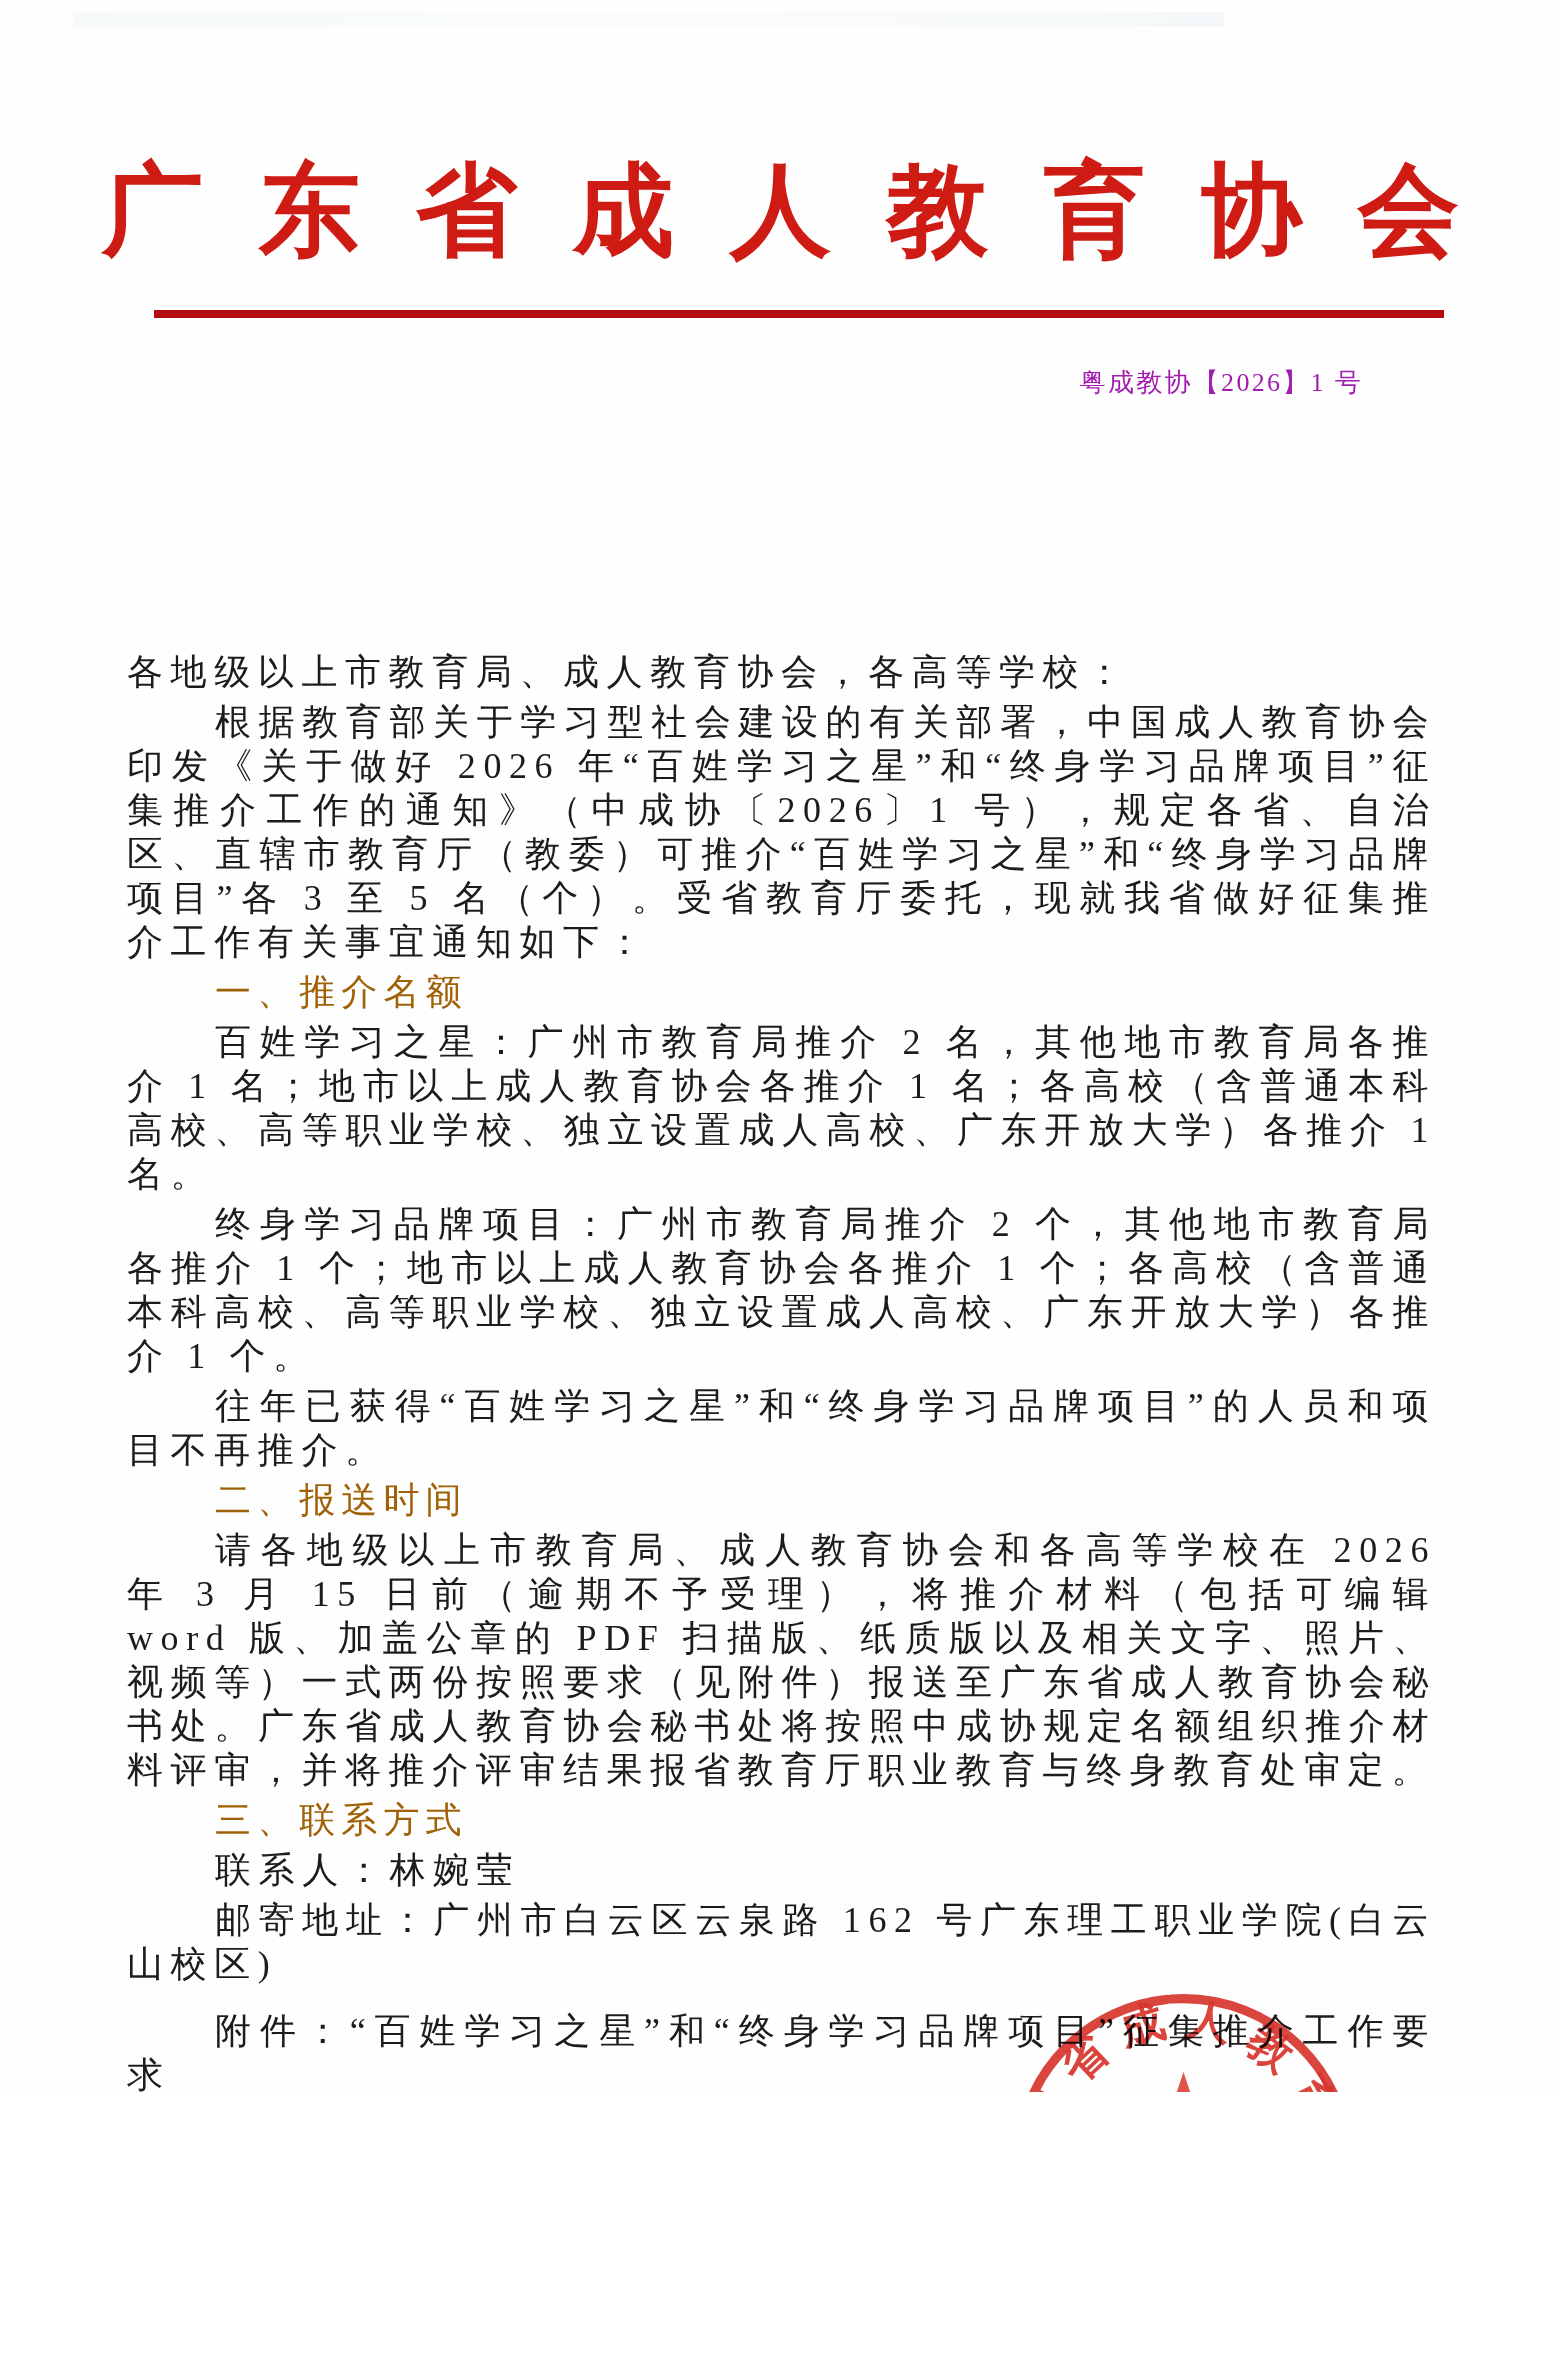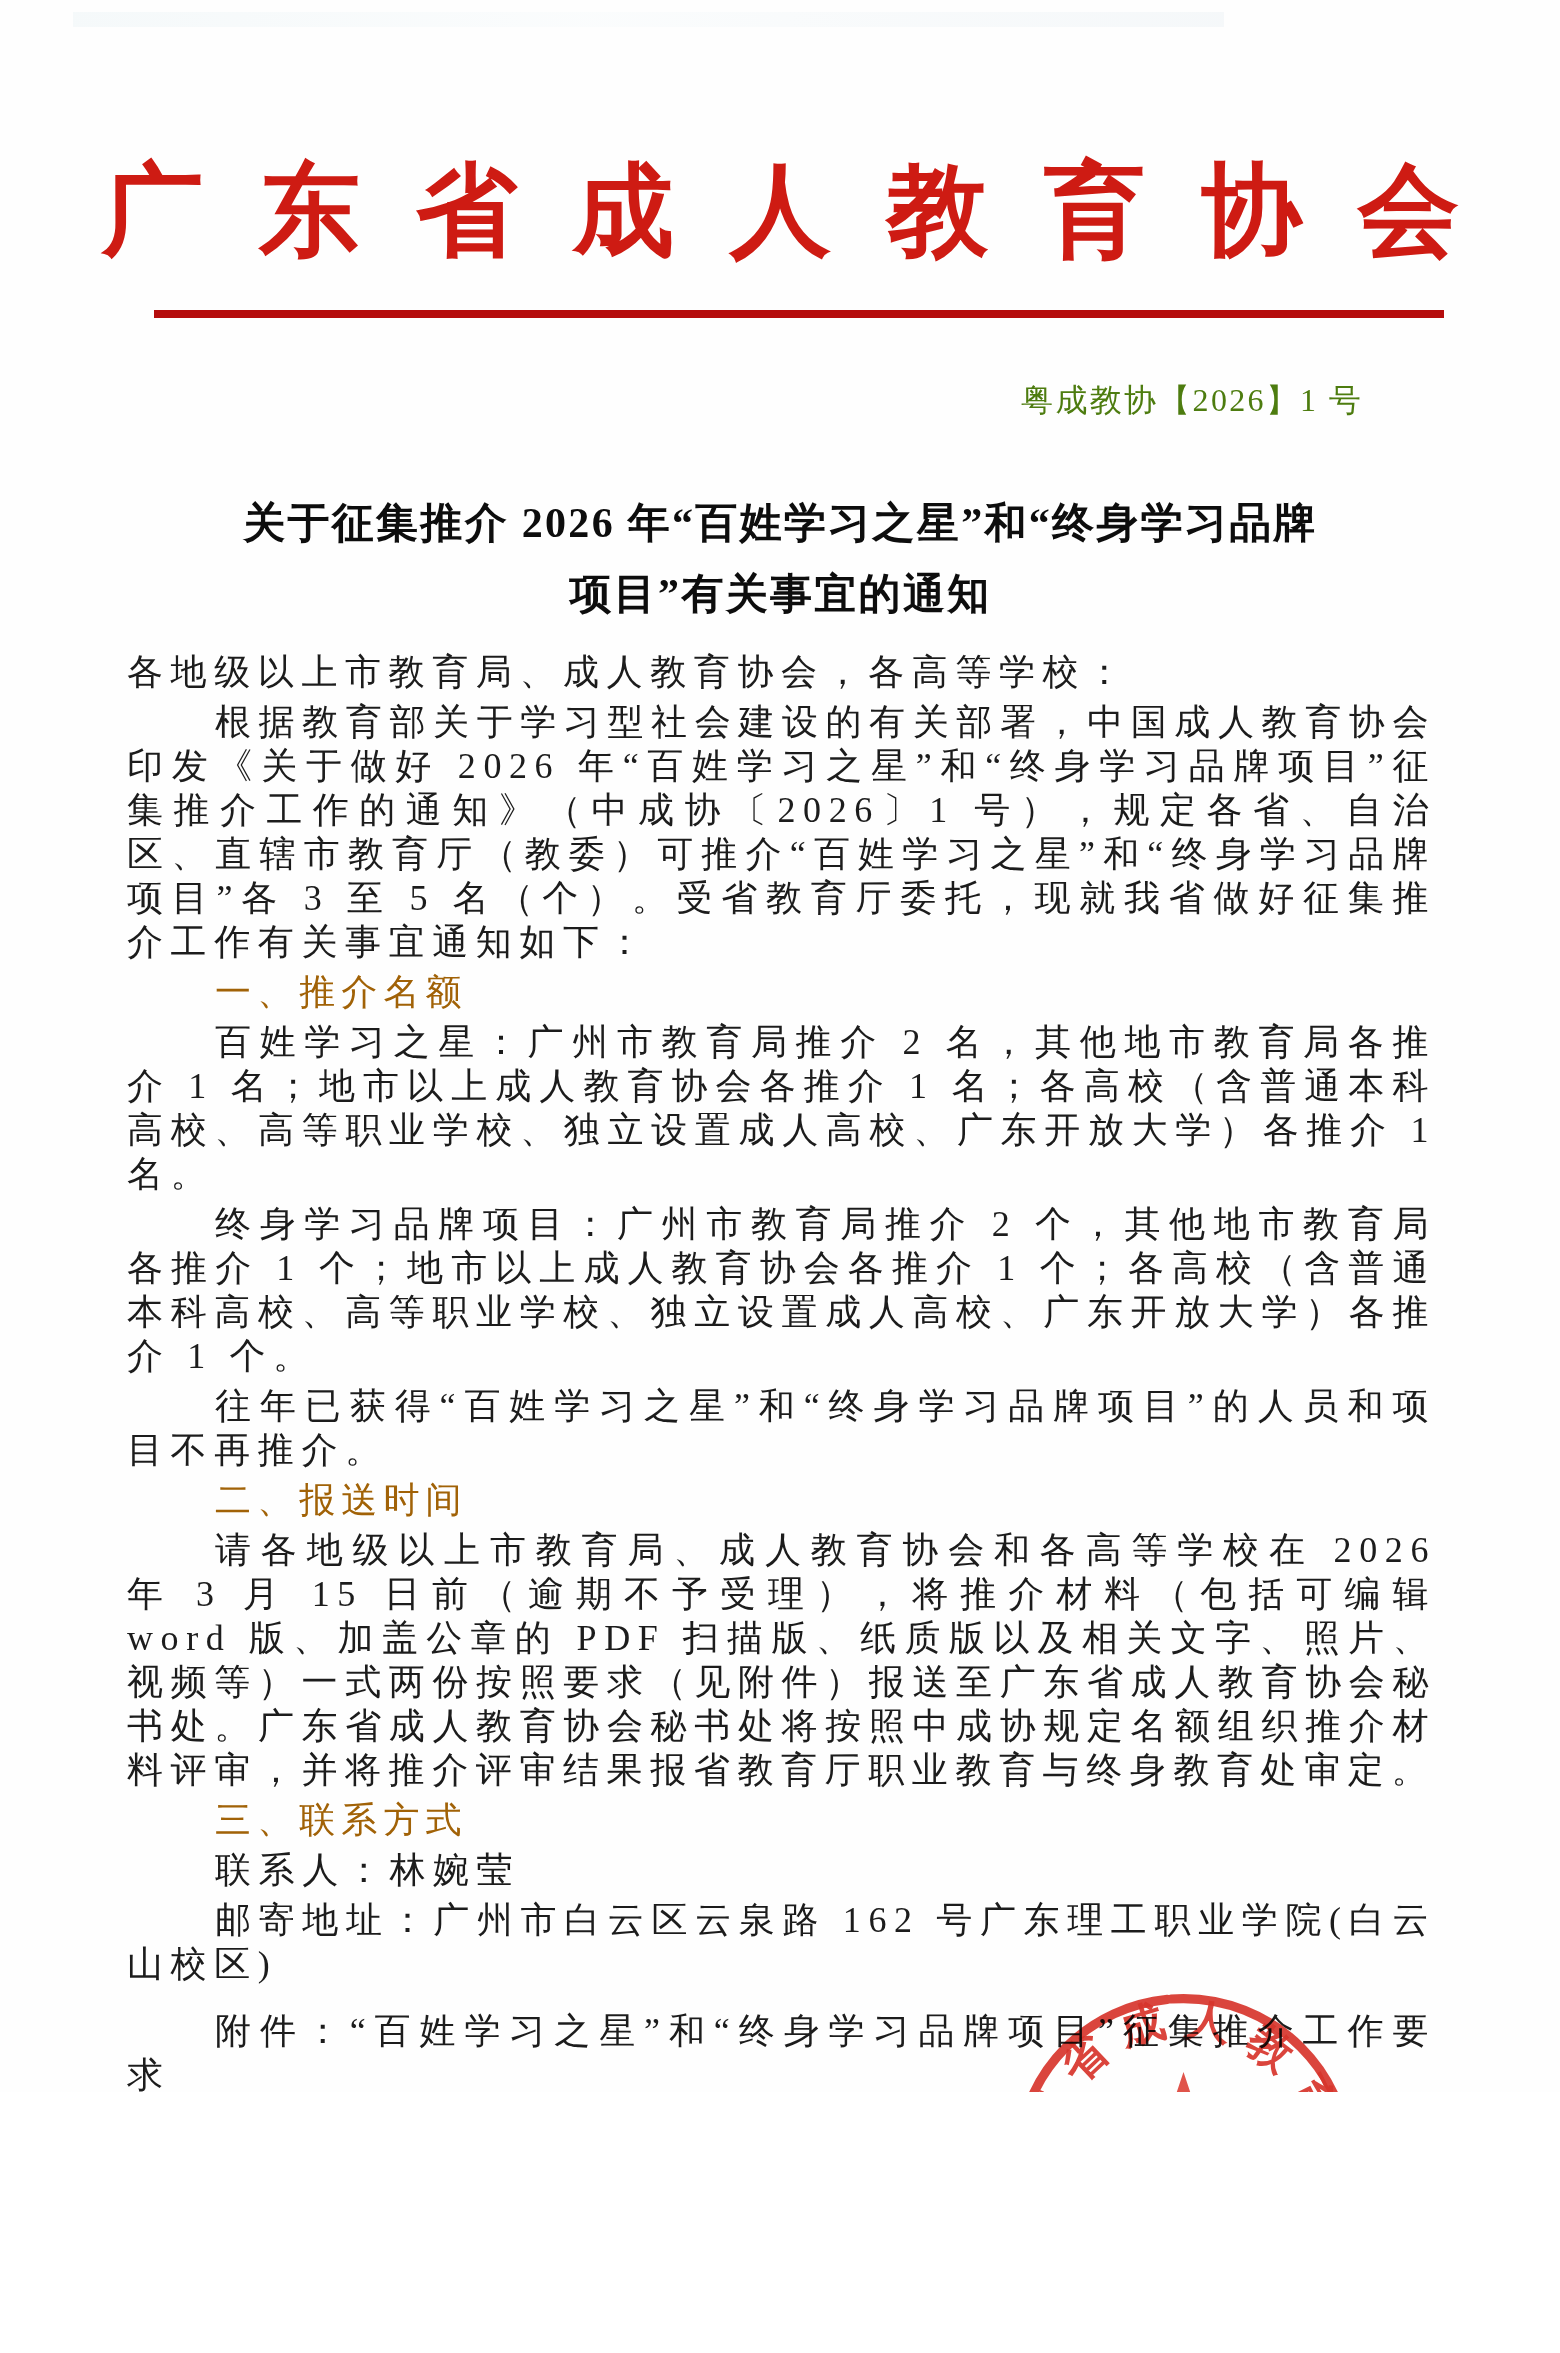--- a/index.html
+++ b/index.html
@@ -21,22 +21,22 @@
     text-align:center;white-space:nowrap;
     font-size:101px;font-weight:700;color:#ce1b13;
     letter-spacing:56px;padding-left:56px;box-sizing:border-box;
     line-height:1.3;
   }
   .red-rule{
     position:absolute;top:310px;left:154px;width:1290px;height:8.4px;
     background:#b50d0d;
   }
   .doc-number{
-    position:absolute;top:379px;right:198px;
-    font-size:32px;letter-spacing:2.3px;white-space:nowrap;color:#4d7c0f;
+    position:absolute;top:365px;right:198px;
+    font-size:26px;letter-spacing:2.3px;white-space:nowrap;color:#a21caf;
   }
   .notice-title{
     position:absolute;top:488px;left:0;width:100%;
     text-align:center;font-weight:700;font-size:42px;letter-spacing:2.3px;
     color:#0d0d0d;
   }
   .notice-title .t-line{line-height:71px;}
   .body-text{
     position:absolute;top:644px;left:121px;width:1321px;
     font-size:36px;line-height:44px;letter-spacing:7.6px;
@@ -66,24 +66,20 @@
 <div class="page">
 
   <div class="scan-band"></div>
 
   <div class="org-header">广东省成人教育协会</div>
 
   <div class="red-rule"></div>
 
   <div class="doc-number">粤成教协【2026】1 号</div>
 
-  <div class="notice-title">
-    <div class="t-line">关于征集推介 2026 年“百姓学习之星”和“终身学习品牌</div>
-    <div class="t-line">项目”有关事宜的通知</div>
-  </div>
 
   <div class="body-text">
     <p class="salutation">各地级以上市教育局、成人教育协会，各高等学校：</p>
     <p class="para">根据教育部关于学习型社会建设的有关部署，中国成人教育协会印发《关于做好 2026 年“百姓学习之星”和“终身学习品牌项目”征集推介工作的通知》（中成协〔2026〕1 号），规定各省、自治区、直辖市教育厅（教委）可推介“百姓学习之星”和“终身学习品牌项目”各 3 至 5 名（个）。受省教育厅委托，现就我省做好征集推介工作有关事宜通知如下：</p>
     <p class="heading">一、推介名额</p>
     <p class="para">百姓学习之星：广州市教育局推介 2 名，其他地市教育局各推介 1 名；地市以上成人教育协会各推介 1 名；各高校（含普通本科高校、高等职业学校、独立设置成人高校、广东开放大学）各推介 1 名。</p>
     <p class="para">终身学习品牌项目：广州市教育局推介 2 个，其他地市教育局各推介 1 个；地市以上成人教育协会各推介 1 个；各高校（含普通本科高校、高等职业学校、独立设置成人高校、广东开放大学）各推介 1 个。</p>
     <p class="para">往年已获得“百姓学习之星”和“终身学习品牌项目”的人员和项目不再推介。</p>
     <p class="heading">二、报送时间</p>
     <p class="para">请各地级以上市教育局、成人教育协会和各高等学校在 2026 年 3 月 15 日前（逾期不予受理），将推介材料（包括可编辑 word 版、加盖公章的 PDF 扫描版、纸质版以及相关文字、照片、视频等）一式两份按照要求（见附件）报送至广东省成人教育协会秘书处。广东省成人教育协会秘书处将按照中成协规定名额组织推介材料评审，并将推介评审结果报省教育厅职业教育与终身教育处审定。</p>

